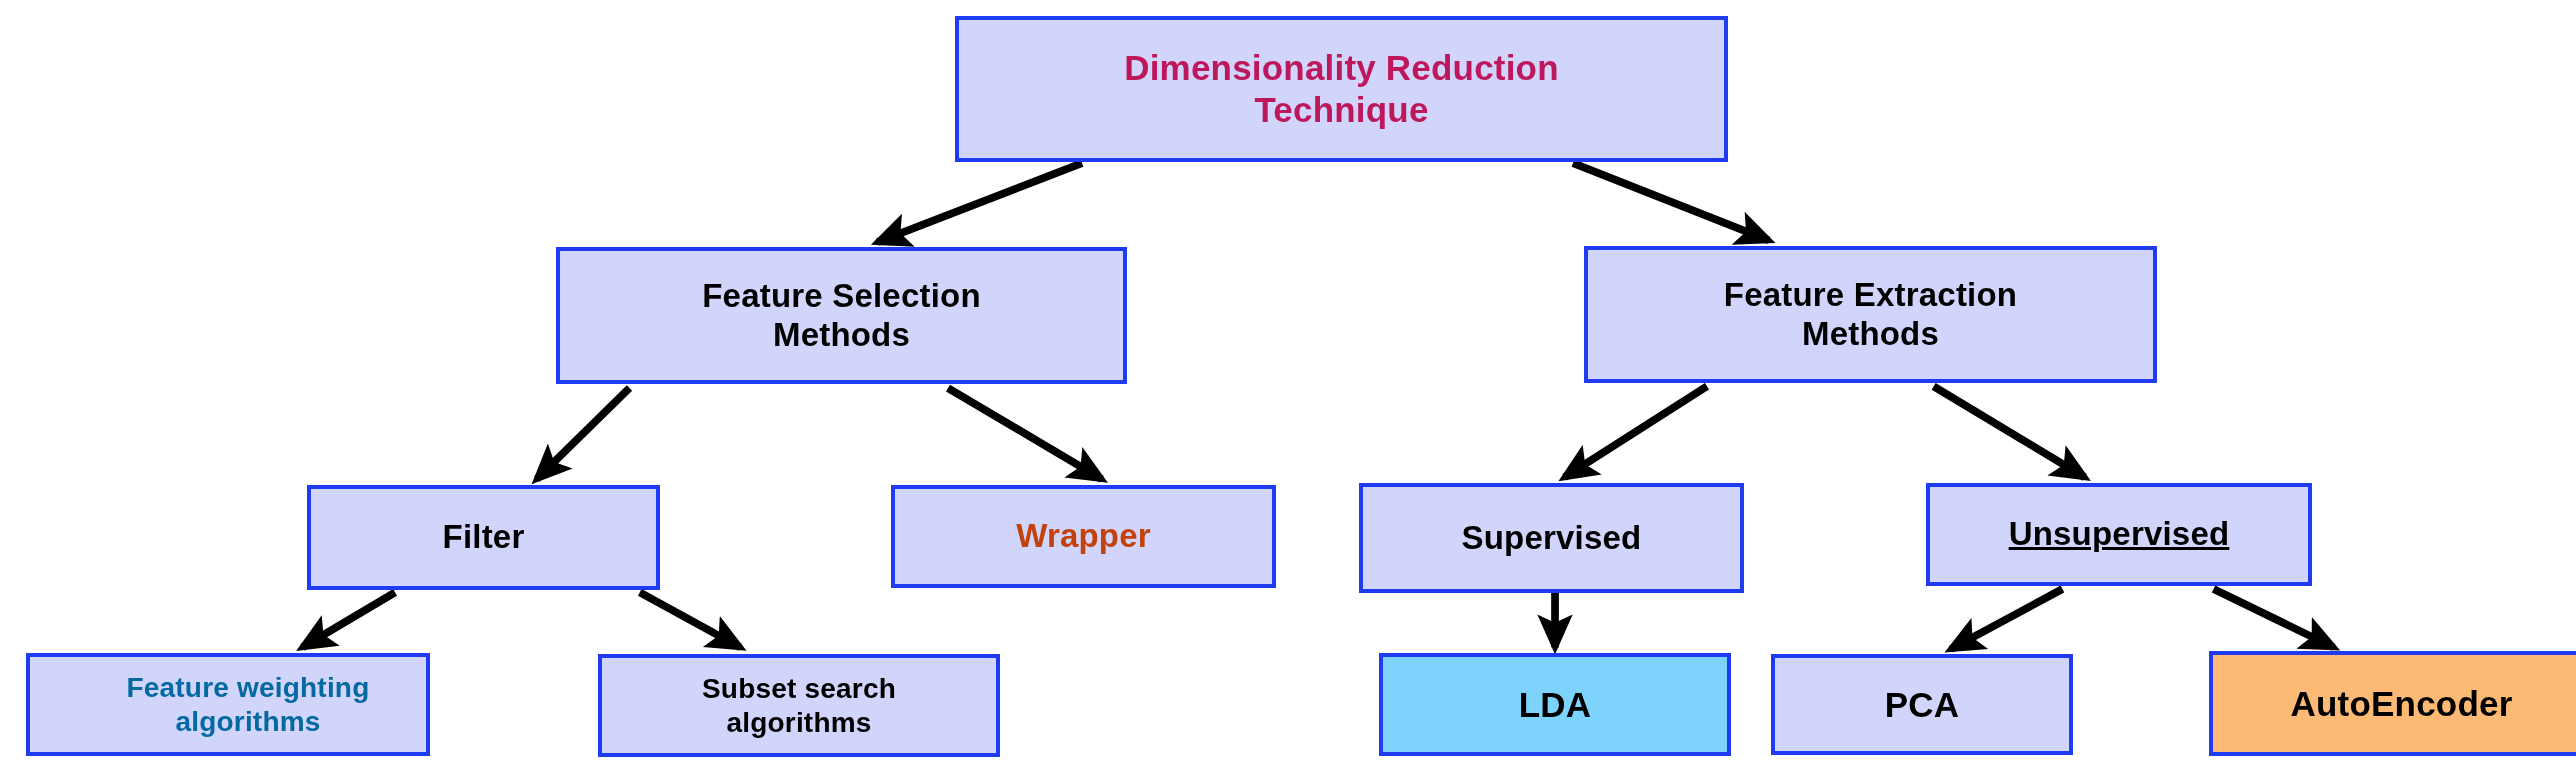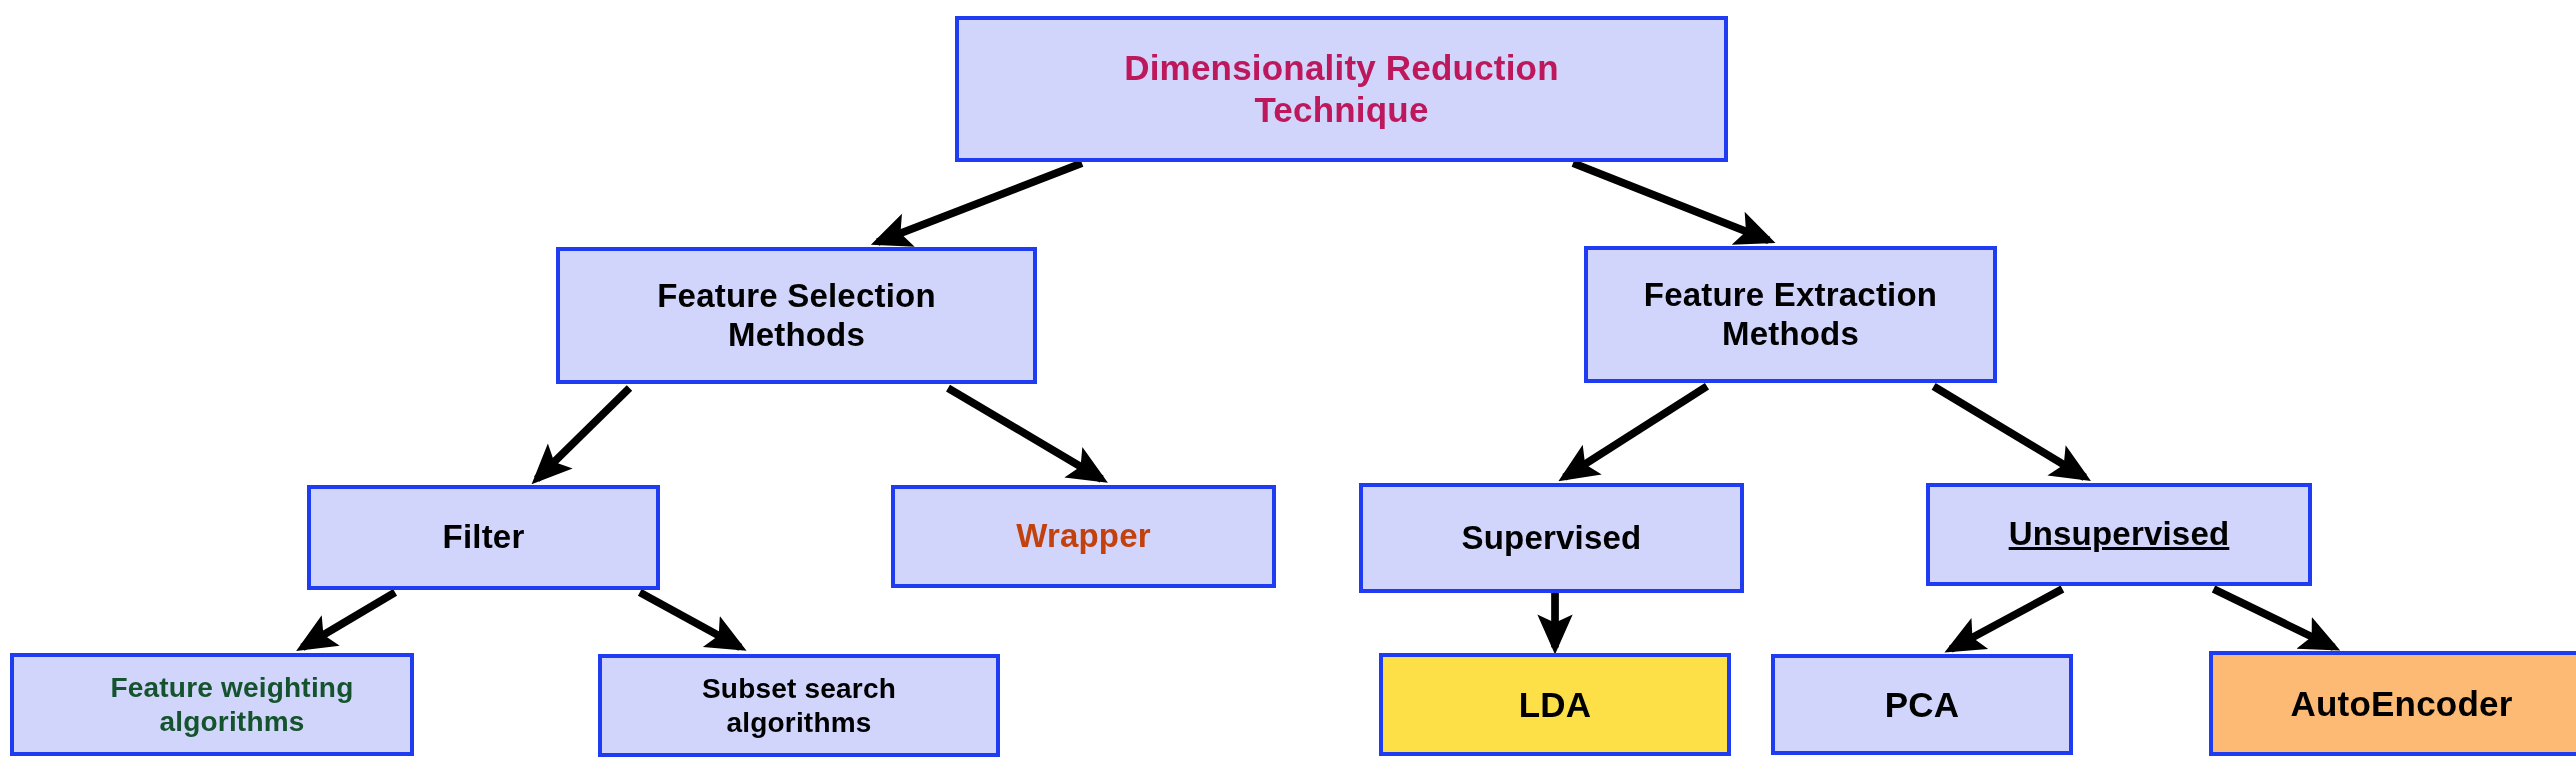--- a/index.html
+++ b/index.html
@@ -95,49 +95,49 @@
       <g>
         <line x1="2578" y1="686" x2="2718" y2="754" stroke="#000000" stroke-width="9" stroke-linecap="butt" marker-end="url(#arrowhead)"></line>
       </g>
     </svg>
 
   <div id="node-layer">
       <div class="node lvl-0" style="left: 955px; top: 15.5px; width: 773px; height: 146px; background: rgb(210, 213, 251); border-color: rgb(31, 60, 242); color: #be185d;">
         <span class="node-label">Dimensionality Reduction
 Technique</span>
       </div>
-      <div class="node lvl-1" style="left: 556px; top: 247px; width: 481px; height: 137px; background: rgb(210, 213, 251); border-color: rgb(31, 60, 242); color: rgb(0, 0, 0);">
+      <div class="node lvl-1" style="left: 556px; top: 247px; width: 571px; height: 137px; background: rgb(210, 213, 251); border-color: rgb(31, 60, 242); color: rgb(0, 0, 0);">
         <span class="node-label">Feature Selection
 Methods</span>
       </div>
-      <div class="node lvl-1" style="left: 1584px; top: 246px; width: 413px; height: 137px; background: rgb(210, 213, 251); border-color: rgb(31, 60, 242); color: rgb(0, 0, 0);">
+      <div class="node lvl-1" style="left: 1584px; top: 246px; width: 573px; height: 137px; background: rgb(210, 213, 251); border-color: rgb(31, 60, 242); color: rgb(0, 0, 0);">
         <span class="node-label">Feature Extraction
 Methods</span>
       </div>
       <div class="node lvl-2" style="left: 307px; top: 485px; width: 353px; height: 105px; background: rgb(210, 213, 251); border-color: rgb(31, 60, 242); color: rgb(0, 0, 0);">
         <span class="node-label">Filter</span>
       </div>
       <div class="node lvl-2" style="left: 891px; top: 485px; width: 385px; height: 103px; background: rgb(210, 213, 251); border-color: rgb(31, 60, 242); color: #c2410c;">
         <span class="node-label">Wrapper</span>
       </div>
       <div class="node lvl-2" style="left: 1359px; top: 483px; width: 385px; height: 110px; background: rgb(210, 213, 251); border-color: rgb(31, 60, 242); color: rgb(0, 0, 0);">
         <span class="node-label">Supervised</span>
       </div>
       <div class="node lvl-2" style="left: 1926px; top: 483px; width: 386px; height: 103px; background: rgb(210, 213, 251); border-color: rgb(31, 60, 242); color: rgb(0, 0, 0); text-decoration: underline;">
         <span class="node-label">Unsupervised</span>
       </div>
-      <div class="node lvl-3" style="left: 10px; top: 653px; width: 404px; height: 103px; background: rgb(210, 213, 251); border-color: rgb(31, 60, 242); color: #14532d; padding-left: 40px;">
+      <div class="node lvl-3" style="left: 26px; top: 653px; width: 404px; height: 103px; background: rgb(210, 213, 251); border-color: rgb(31, 60, 242); color: #0369a1; padding-left: 40px;">
         <span class="node-label">Feature weighting
 algorithms</span>
       </div>
       <div class="node lvl-3" style="left: 598px; top: 654px; width: 402px; height: 103px; background: rgb(210, 213, 251); border-color: rgb(31, 60, 242); color: rgb(0, 0, 0);">
         <span class="node-label">Subset search
 algorithms</span>
       </div>
-      <div class="node lvl-3-big" style="left: 1379px; top: 653px; width: 352px; height: 103px; background: #fde047; border-color: rgb(31, 60, 242); color: rgb(0, 0, 0);">
+      <div class="node lvl-3-big" style="left: 1379px; top: 653px; width: 352px; height: 103px; background: #7dd3fc; border-color: rgb(31, 60, 242); color: rgb(0, 0, 0);">
         <span class="node-label">LDA</span>
       </div>
       <div class="node lvl-3-big" style="left: 1771px; top: 654px; width: 302px; height: 101px; background: rgb(210, 213, 251); border-color: rgb(31, 60, 242); color: rgb(0, 0, 0);">
         <span class="node-label">PCA</span>
       </div>
       <div class="node lvl-3-big" style="left: 2209px; top: 651px; width: 385px; height: 105px; background: #fdba74; border-color: rgb(31, 60, 242); color: rgb(0, 0, 0);">
         <span class="node-label">AutoEncoder</span>
       </div>
     </div>
 

